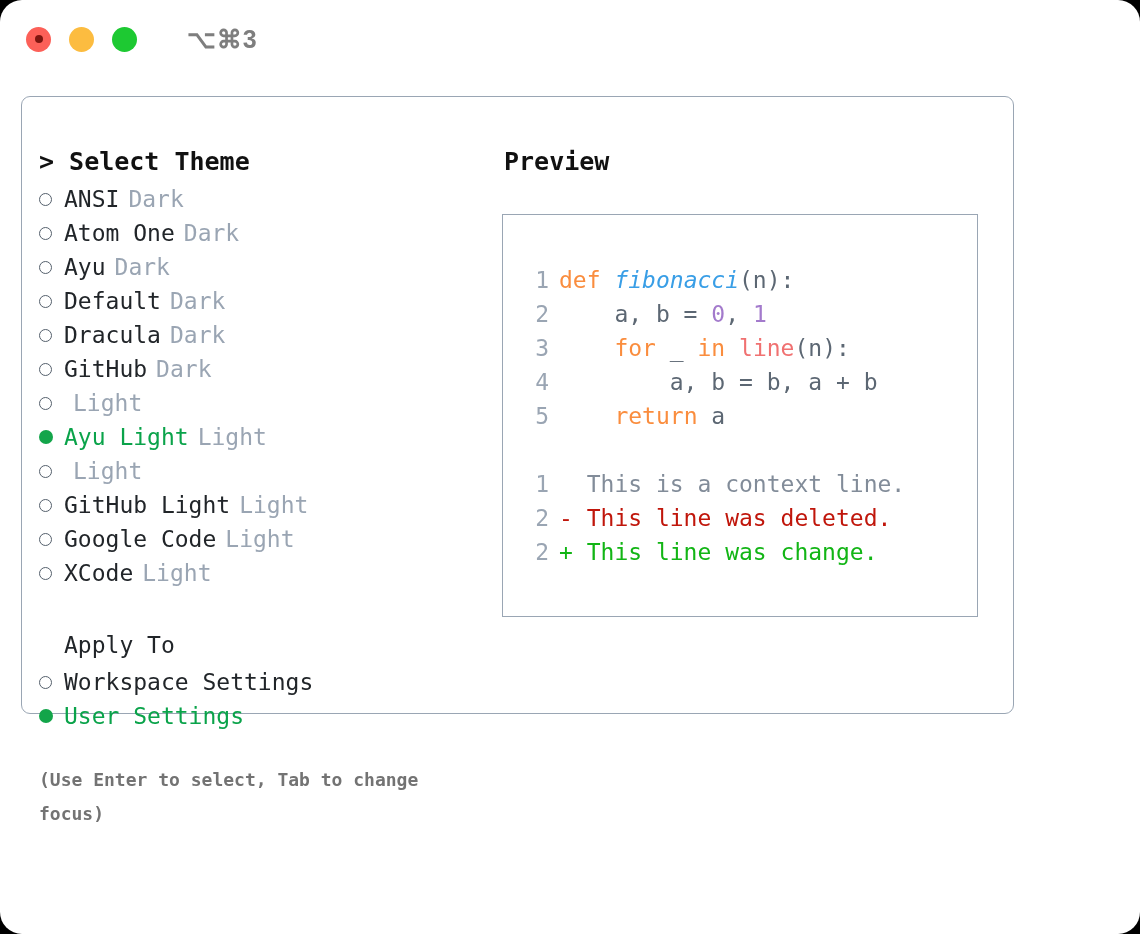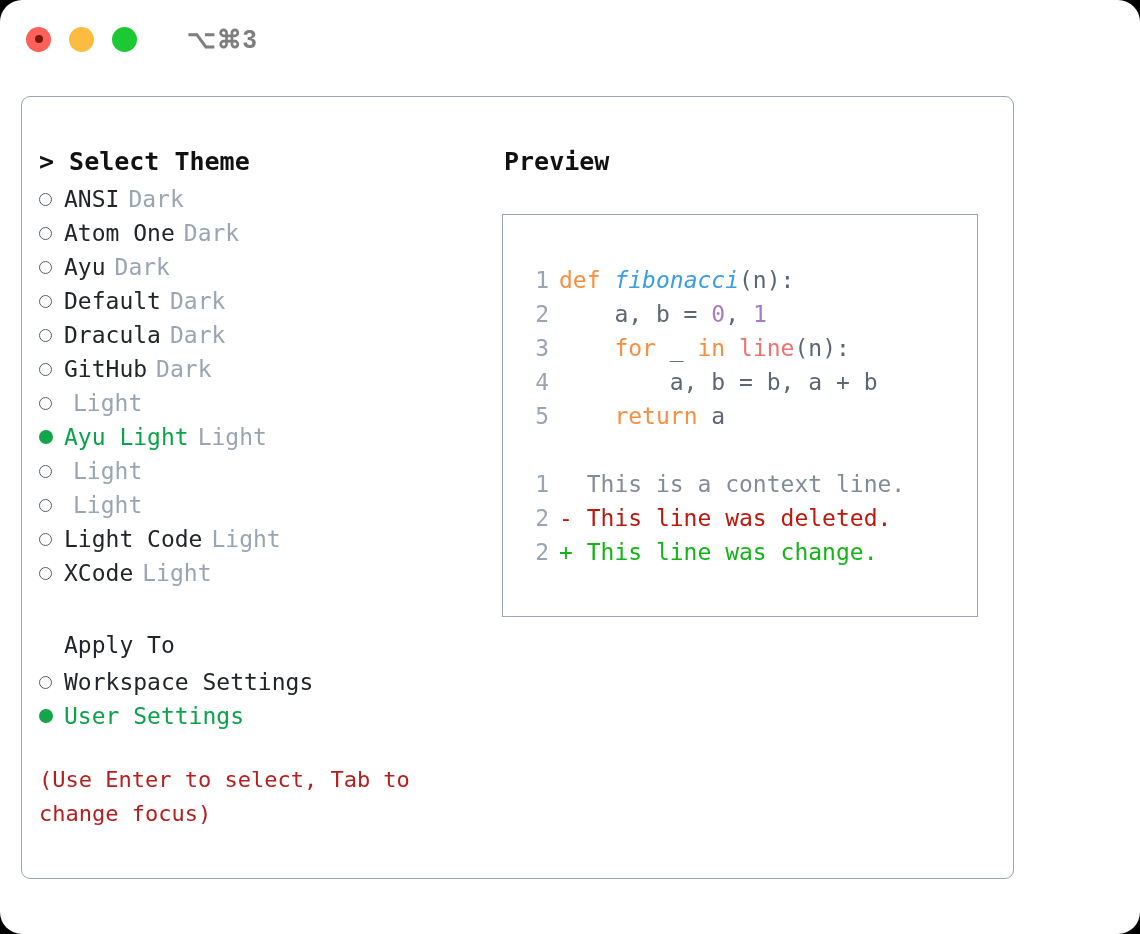--- a/index.html
+++ b/index.html
@@ -62,21 +62,21 @@
     font-weight: 700;
     color: #7e7e7e;
     letter-spacing: 1px;
   }
   
   .panel {
     position: absolute;
     left: 21px;
     top: 96px;
     width: 993px;
-    height: 783px;
+    height: 618px;
     box-sizing: border-box;
     border: 1.5px solid #9aa6b4;
     border-radius: 9px;
     background: #ffffff;
   }
   .panel-inner {
     position: absolute;
     left: 0; top: 0;
     width: 100%;
     height: 100%;
@@ -147,25 +147,26 @@
     font-size: 23px;
     color: #212529;
     line-height: 34px;
     padding-left: 25px;
     white-space: pre;
   }
   .spacer-lg { height: 38px; }
   .spacer-md { height: 30px; }
   .hint {
     font-family: "DejaVu Sans Mono", "Liberation Mono", monospace;
-    font-size: 22px;
-    color: #b91c1c;
+    font-size: 18px;
+    color: #737373;
     line-height: 34px;
     width: 400px;
     white-space: pre-wrap;
+    font-weight: bold;
   }
   
   .preview-title {
     font-family: "DejaVu Sans Mono", "Liberation Mono", monospace;
     font-size: 25px;
     font-weight: 700;
     color: #111111;
     line-height: 34px;
     margin-left: 2px;
     white-space: pre;
@@ -229,22 +230,22 @@
         <div class="list" id="theme-list">
             <div class="row"><span class="bullet"><span class="glyph-o"></span></span><span class="label">ANSI</span><span class="variant">Dark</span></div>
             <div class="row"><span class="bullet"><span class="glyph-o"></span></span><span class="label">Atom One</span><span class="variant">Dark</span></div>
             <div class="row"><span class="bullet"><span class="glyph-o"></span></span><span class="label">Ayu</span><span class="variant">Dark</span></div>
             <div class="row"><span class="bullet"><span class="glyph-o"></span></span><span class="label">Default</span><span class="variant">Dark</span></div>
             <div class="row"><span class="bullet"><span class="glyph-o"></span></span><span class="label">Dracula</span><span class="variant">Dark</span></div>
             <div class="row"><span class="bullet"><span class="glyph-o"></span></span><span class="label">GitHub</span><span class="variant">Dark</span></div>
             <div class="row"><span class="bullet"><span class="glyph-o"></span></span><span class="variant">Light</span></div>
             <div class="row selected"><span class="bullet"><span class="glyph-dot"></span></span><span class="label">Ayu Light</span><span class="variant">Light</span></div>
             <div class="row"><span class="bullet"><span class="glyph-o"></span></span><span class="variant">Light</span></div>
-            <div class="row"><span class="bullet"><span class="glyph-o"></span></span><span class="variant">Light</span></div>
-            <div class="row"><span class="bullet"><span class="glyph-o"></span></span><span class="label">Light Code</span><span class="variant">Light</span></div>
+            <div class="row"><span class="bullet"><span class="glyph-o"></span></span><span class="label">GitHub Light</span><span class="variant">Light</span></div>
+            <div class="row"><span class="bullet"><span class="glyph-o"></span></span><span class="label">Google Code</span><span class="variant">Light</span></div>
             <div class="row"><span class="bullet"><span class="glyph-o"></span></span><span class="label">XCode</span><span class="variant">Light</span></div>
           </div>
 
         <div class="spacer-lg"></div>
 
         <div class="section-title">Apply To</div>
 
         <div class="list" id="apply-to-list">
             <div class="row"><span class="bullet"><span class="glyph-o"></span></span><span class="label">Workspace Settings</span></div>
             <div class="row selected"><span class="bullet"><span class="glyph-dot"></span></span><span class="label">User Settings</span></div>

